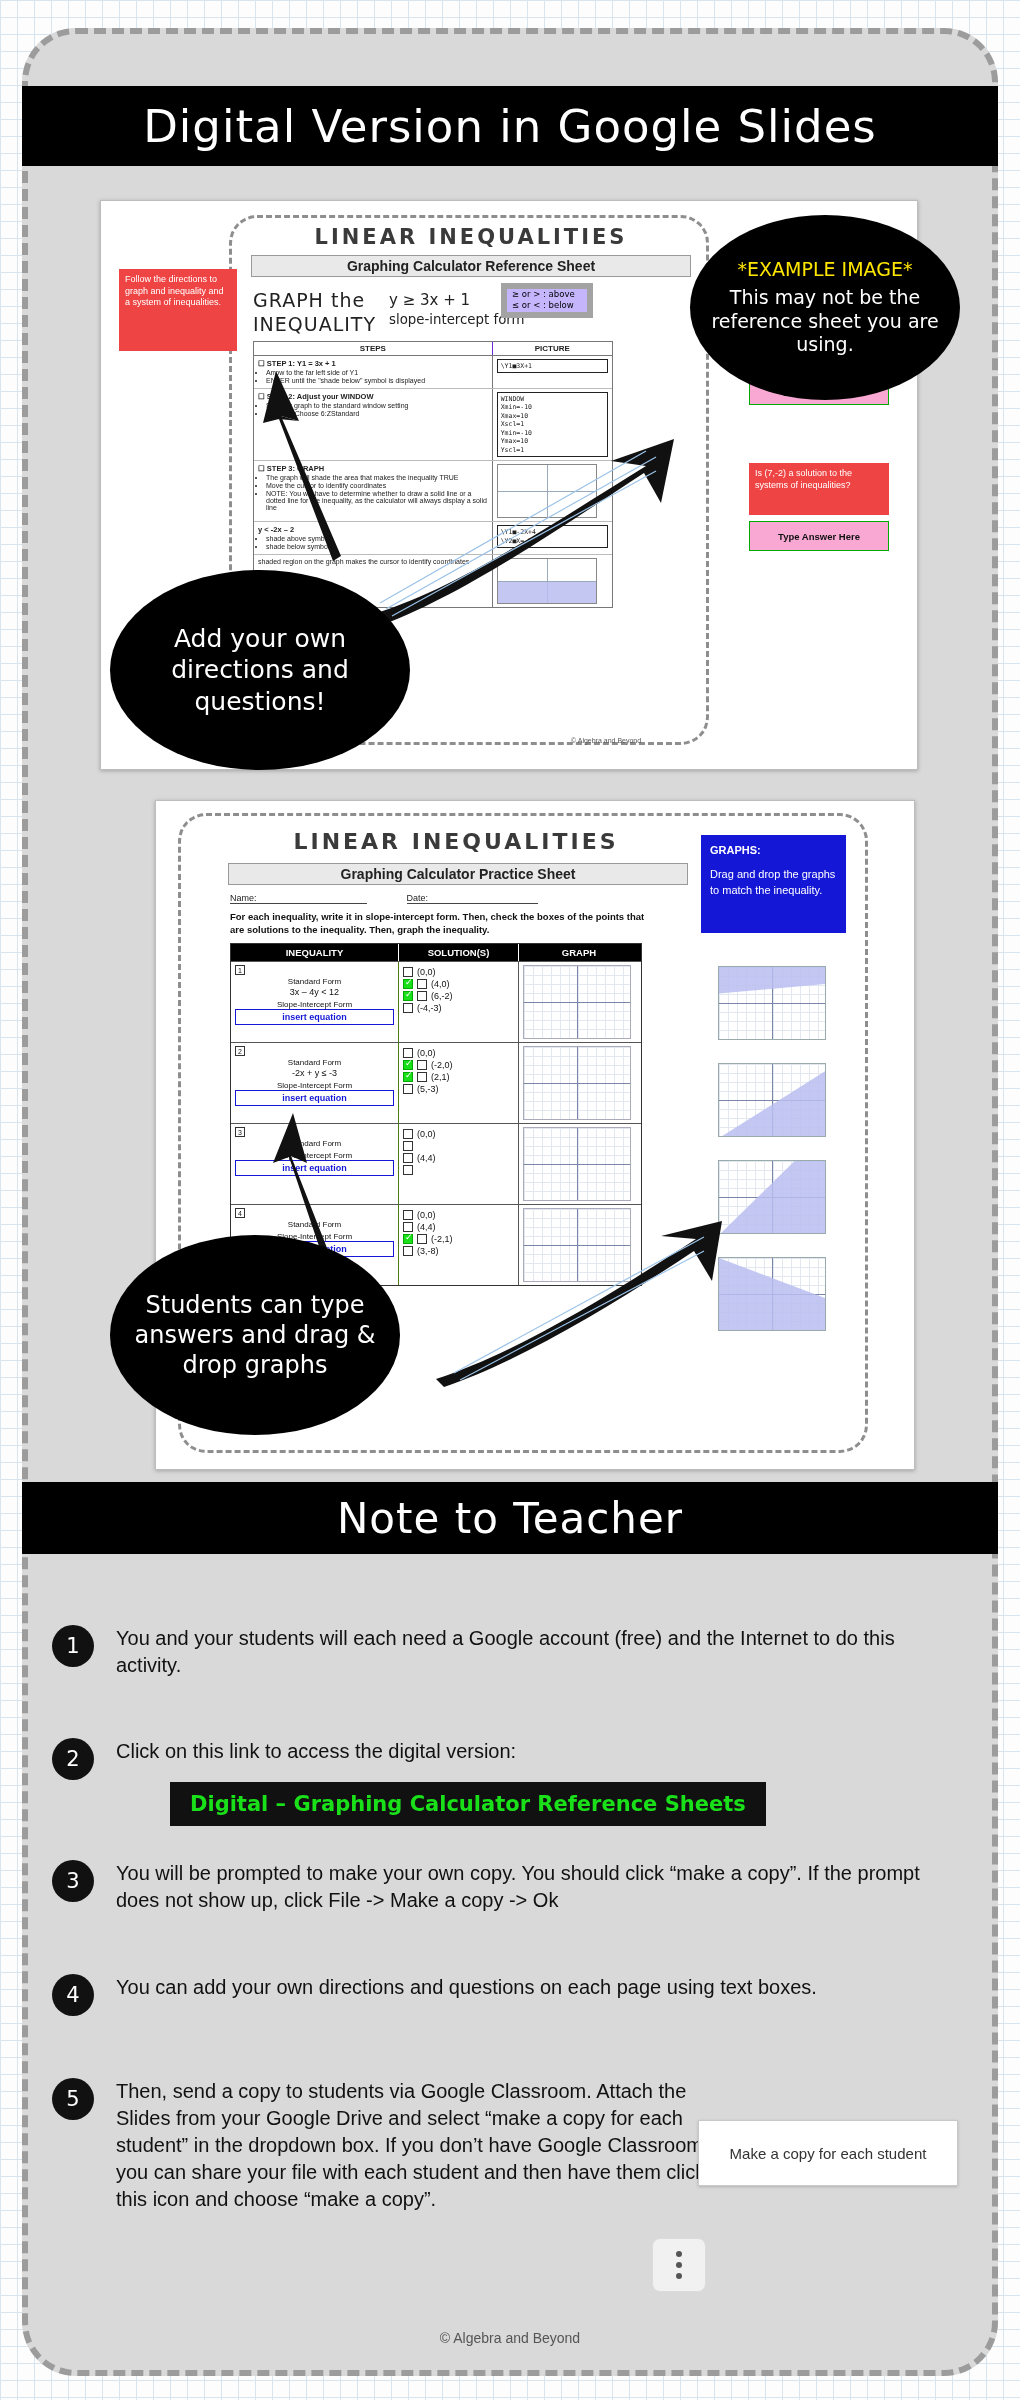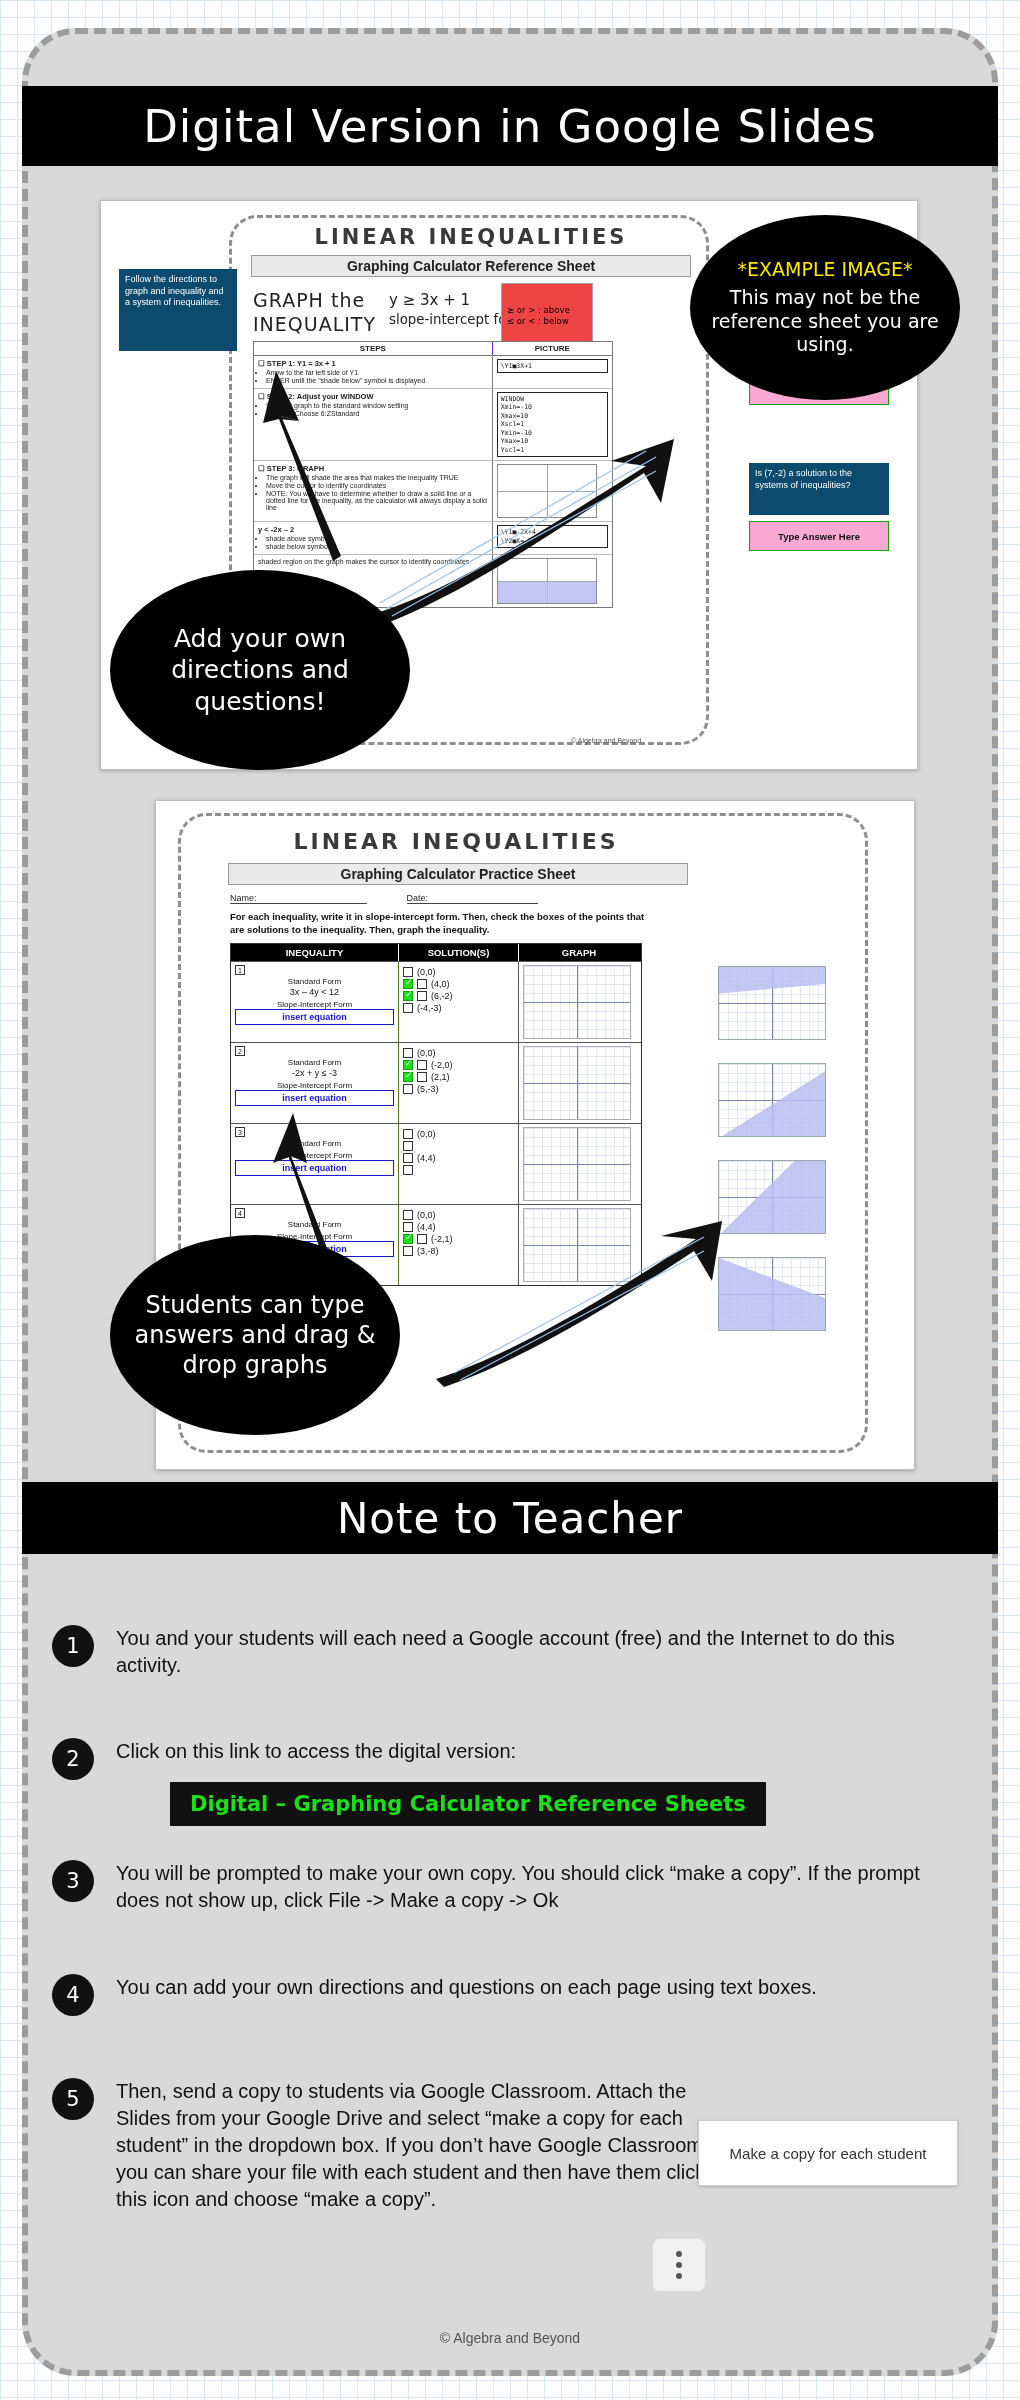--- a/index.html
+++ b/index.html
@@ -79,22 +79,22 @@
   .s1-graphbox {
     position:absolute; font-family:"DejaVu Sans", sans-serif;
     color:#222;
   }
   .s1-graph-word { font-size:19px; letter-spacing:1px; }
   .s1-ineq-word { font-size:19px; letter-spacing:1px; }
   .s1-eq { font-size:15px; }
 
   .callout-bubble {
     position:absolute; font-family:"DejaVu Sans", sans-serif;
-    border:1px solid #a3a3a3; background:#ef4444;
-    font-size:8.5px; line-height:1.35; padding:21px 5px;
+    border:6px solid #a3a3a3; background:#c4b5fd;
+    font-size:8.5px; line-height:1.35; padding:0 5px;
   }
 
   .steps-table {
     position:absolute; border:1px solid #777; font-size:7px;
     color:#222; background:#fff;
   }
   .steps-head {
     display:flex; border-bottom:1px solid #777;
     font-weight:bold; font-size:8px; text-align:center;
   }
@@ -118,21 +118,21 @@
     border:1px solid #888; background:#fff; position:relative; overflow:hidden;
   }
   .mini-graph::before, .mini-graph::after {
     content:""; position:absolute; background:#9ab;
   }
   .mini-graph::before { left:50%; top:0; bottom:0; width:1px; }
   .mini-graph::after { top:50%; left:0; right:0; height:1px; }
 
   
   .blue-box {
-    position:absolute; background:#0c4a6e; color:#fff;
+    position:absolute; background:#ef4444; color:#fff;
     font-size:9px; line-height:1.3; padding:5px 6px;
     font-family:"Liberation Sans", sans-serif;
   }
   .green-box {
     position:absolute; background:#f9a8d4; color:#111;
     font-size:9.5px; font-weight:bold; display:flex;
     align-items:center; justify-content:center;
     border:1px solid #0a0;
   }
 
@@ -552,20 +552,24 @@
             <span class="cb"></span>
             <span>(3,-8)</span>
           </div>
       </div>
       <div class="c3">
           <div class="grid-cell"></div>
         </div>
     </div>
   </div>
 
+  <div class="graphs-panel" style="left:545px; top:34px; width:145px; height:98px;">
+    <div style="font-weight:bold;">GRAPHS:</div>
+    <div style="margin-top:8px;">Drag and drop the graphs to match the inequality.</div>
+  </div>
 
   <div class="graph-thumb" style="left:562px; top:165px;">
     <div class="gt-grid"></div>
       <div class="ax-v"></div>
       <div class="ax-h"></div>
     <div class="shade" style="left:0;top:0;width:108px;height:28px;clip-path:polygon(0 0,100% 0,100% 60%,0 95%);"></div>
   </div>
   <div class="graph-thumb" style="left:562px; top:262px;">
     <div class="gt-grid"></div>
       <div class="ax-v"></div>

